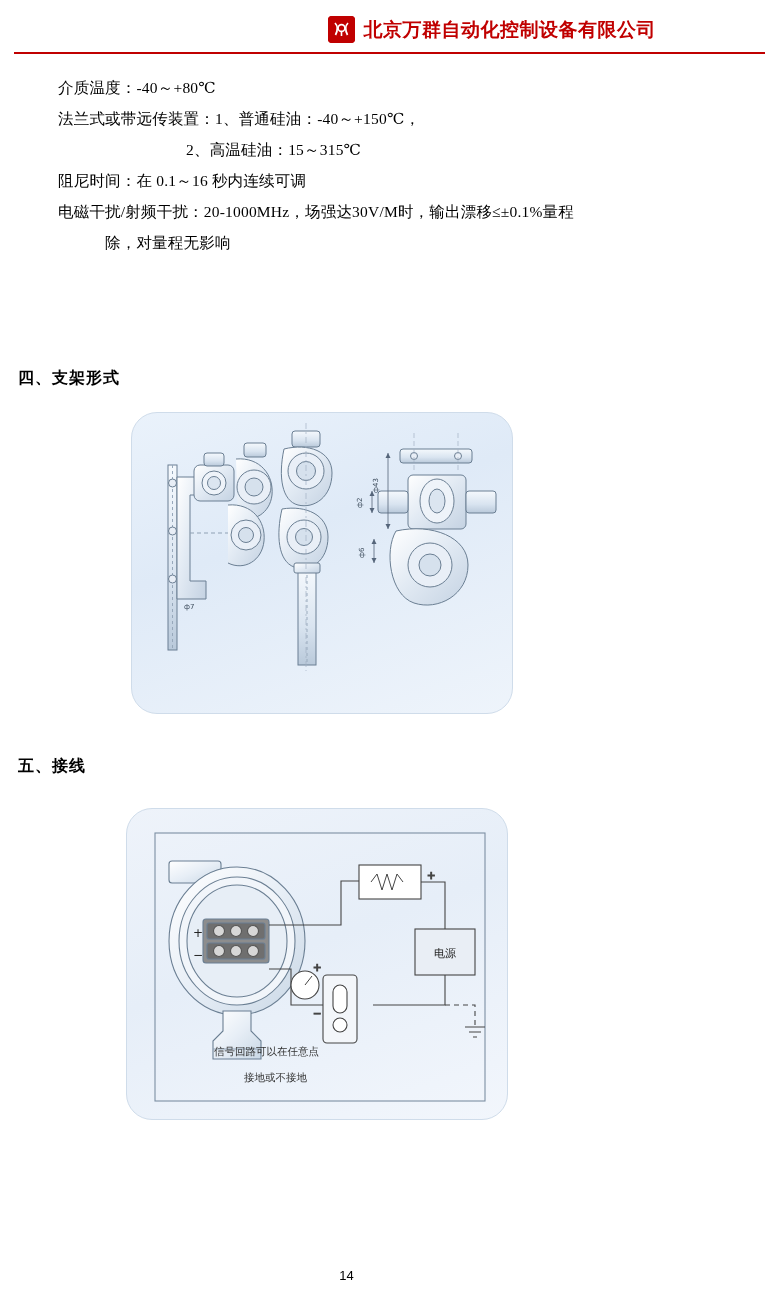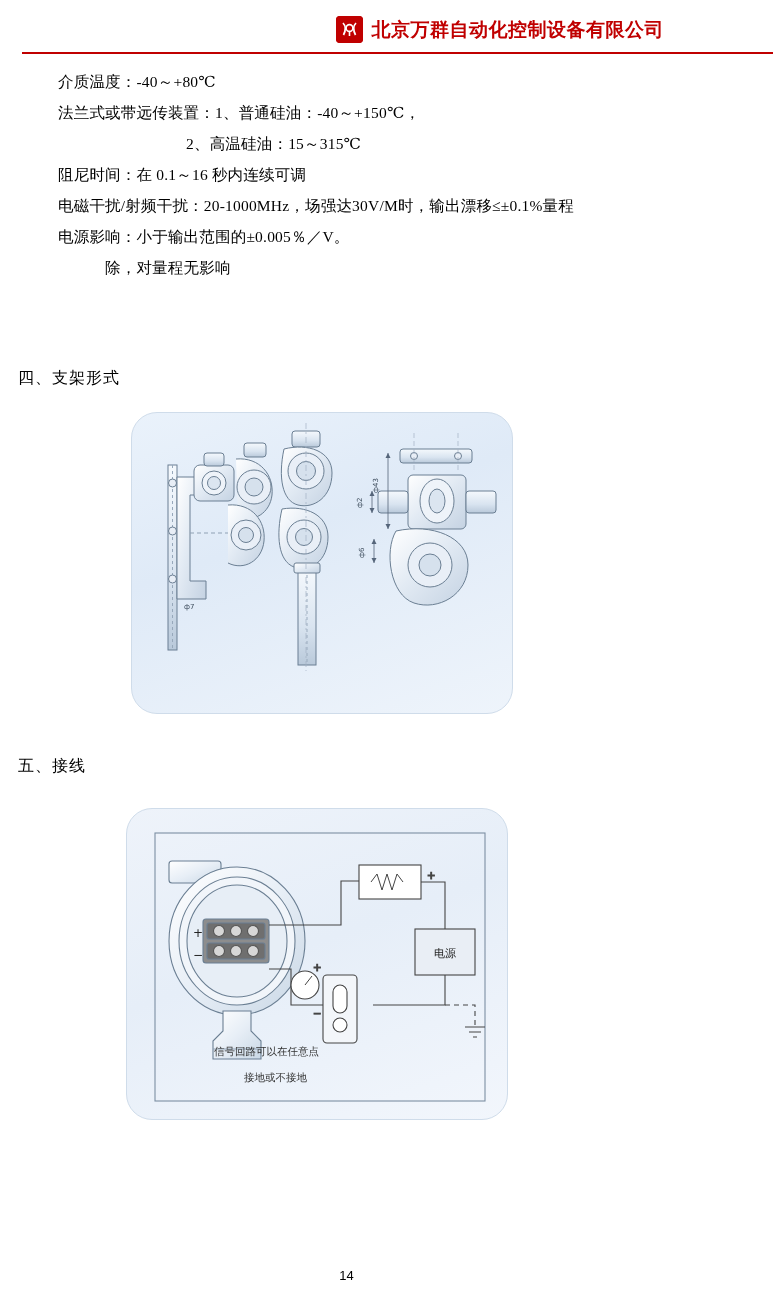--- a/index.html
+++ b/index.html
@@ -12,21 +12,21 @@
     height: 1291px;
     position: relative;
     font-family: "Liberation Serif", "DejaVu Serif", serif;
     color: #000;
     overflow: hidden;
   }
 
   
   .header {
     position: absolute;
-    top: 0; left: 8px;
+    top: 0; left: 0;
     width: 690px;
     height: 56px;
   }
   .header-rule {
     position: absolute;
     left: 14px;
     top: 52px;
     width: 751px;
     height: 2px;
     background: #c00000;
@@ -53,38 +53,38 @@
     font-weight: bold;
     color: #c00000;
     letter-spacing: 0.5px;
     white-space: nowrap;
   }
 
   
   .spec-list {
     position: absolute;
     left: 0;
-    top: 66px;
+    top: 72px;
     width: 647px;
   }
   .spec-line {
     font-size: 15.5px;
     line-height: 31px;
     padding-left: 58px;
     white-space: nowrap;
     letter-spacing: 0.2px;
   }
   .spec-line.indent-1 { padding-left: 186px; }
   .spec-line.indent-2 { padding-left: 105px; }
 
   .section-heading {
     position: absolute;
     left: 18px;
     font-size: 16px;
-    font-weight: normal;
+    font-weight: bold;
     letter-spacing: 1px;
   }
   #heading-bracket { top: 368px; }
   #heading-wiring  { top: 756px; }
 
   
   .figure-bracket {
     position: absolute;
     left: 131px;
     top: 412px;
@@ -146,21 +146,20 @@
   </div>
   <div class="header-rule"></div>
 </div>
 
 <div class="spec-list">
   <div class="spec-line">介质温度：-40～+80℃</div>
   <div class="spec-line">法兰式或带远传装置：1、普通硅油：-40～+150℃，</div>
   <div class="spec-line indent-1">2、高温硅油：15～315℃</div>
   <div class="spec-line">阻尼时间：在 0.1～16 秒内连续可调</div>
   <div class="spec-line">电磁干扰/射频干扰：20-1000MHz，场强达30V/M时，输出漂移≤±0.1%量程</div>
-  <div class="spec-line">电源影响：小于输出范围的±0.005％／V。</div>
   <div class="spec-line indent-2">除，对量程无影响</div>
 </div>
 
 <div class="section-heading" id="heading-bracket">四、支架形式</div>
 
 <div class="figure-bracket">
   <svg class="fig-svg" width="380" height="300" viewBox="0 0 380 300" aria-hidden="true">
     <defs>
       <linearGradient id="metal" x1="0" y1="0" x2="1" y2="1">
         <stop offset="0%" stop-color="#ffffff"></stop>

